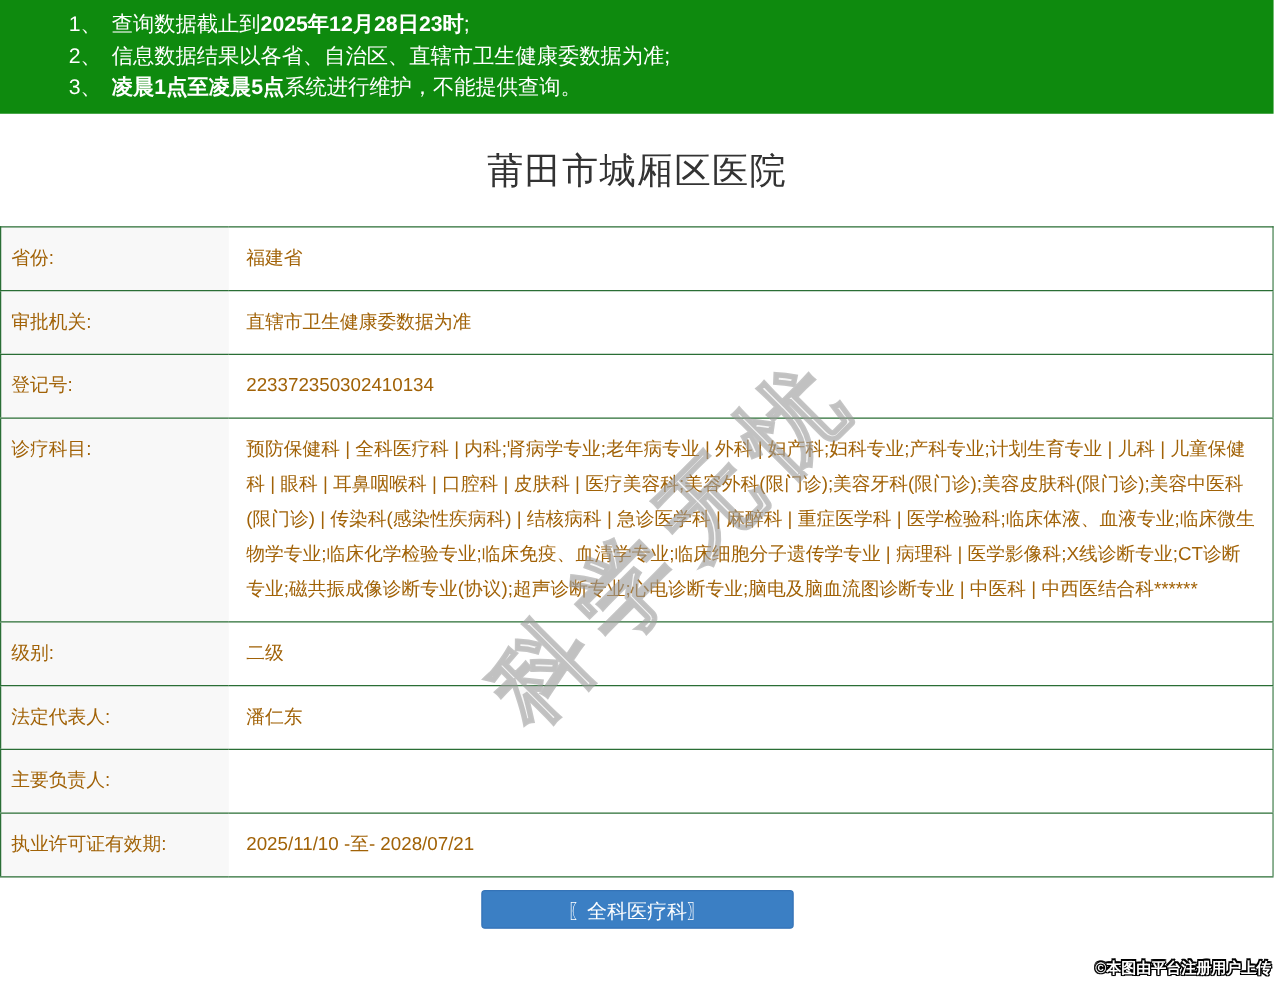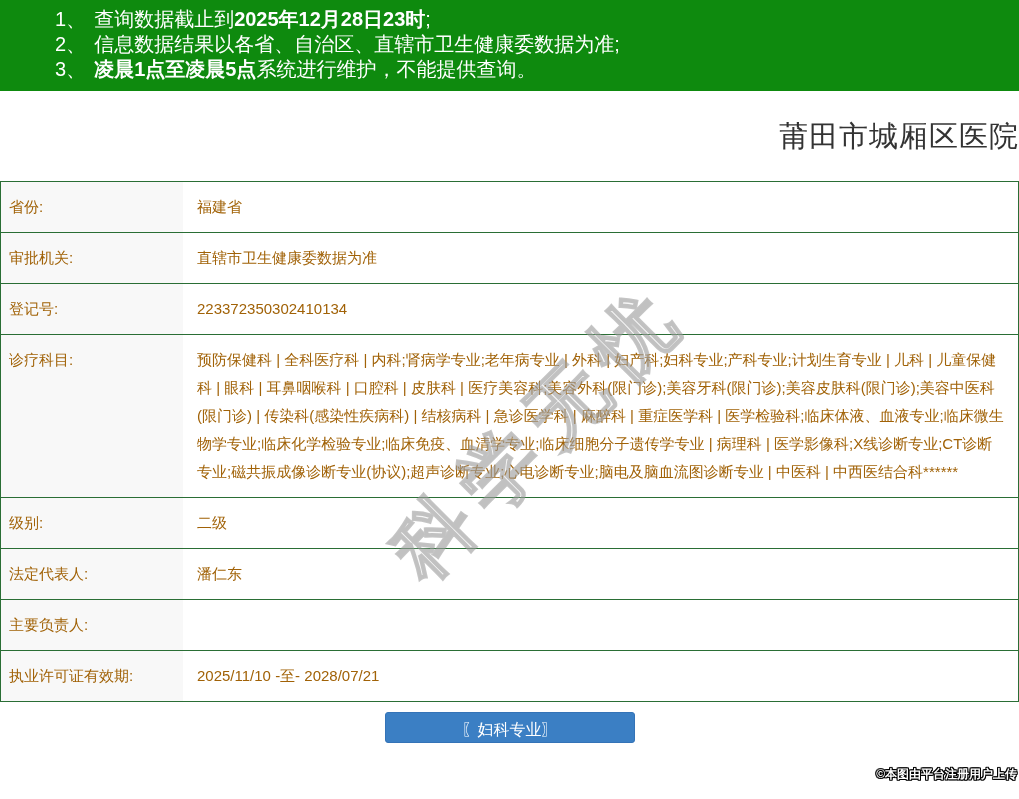--- a/index.html
+++ b/index.html
@@ -4,28 +4,28 @@
 <style>
   html,body{margin:0;padding:0;}
   body{
     width:1019px;height:799px;position:relative;overflow:hidden;
     background:#ffffff;color:#333;
     font-family:"Liberation Sans","DejaVu Sans",sans-serif;
   }
   
   .banner{
     background:#0e8a0e;color:#ffffff;
-    padding:7px 10px 9px 55px;font-size:20px;
+    padding:7px 10px 9px 55px;font-size:17px;
   }
   .banner-line{line-height:25px;white-space:nowrap;}
   .banner-line .num{display:inline-block;min-width:22px;margin-right:8px;}
   .banner-line b{font-weight:bold;}
   
   .page-title{
-    margin:26px 0 24px 0;text-align:right;
+    margin:26px 0 24px 0;text-align:center;
     font-size:29px;font-weight:400;color:#333;letter-spacing:1px;
   }
   
   .info-table{
     width:100%;border-collapse:collapse;table-layout:fixed;
     border:1px solid #2a6e35;font-size:15px;
   }
   .info-table td{
     border-bottom:1px solid #2a6e35;
     padding:11px 14px;line-height:28px;vertical-align:top;
@@ -109,16 +109,16 @@
     <tr>
       <td class="lbl">执业许可证有效期:</td>
       <td class="val">2025/11/10 -至- 2028/07/21</td>
     </tr>
   </tbody>
 </table>
 
 <div class="watermark">科学无忧</div>
 
 <div class="btn-row">
-  <button class="close-btn">〖妇科专业〗</button>
+  <button class="close-btn">〖全科医疗科〗</button>
 </div>
 
 <div class="upload-note">©本图由平台注册用户上传</div>
 
 </body></html>

